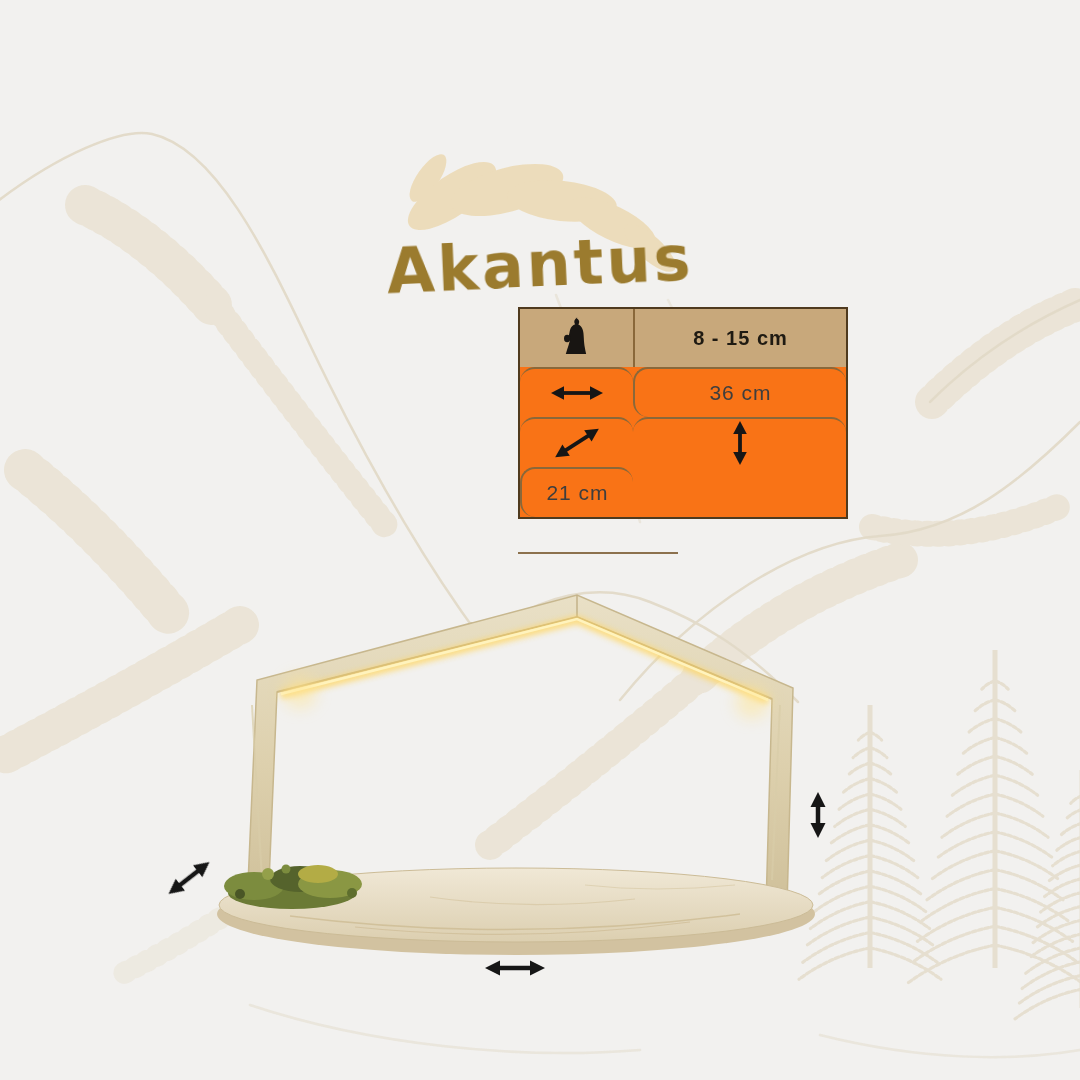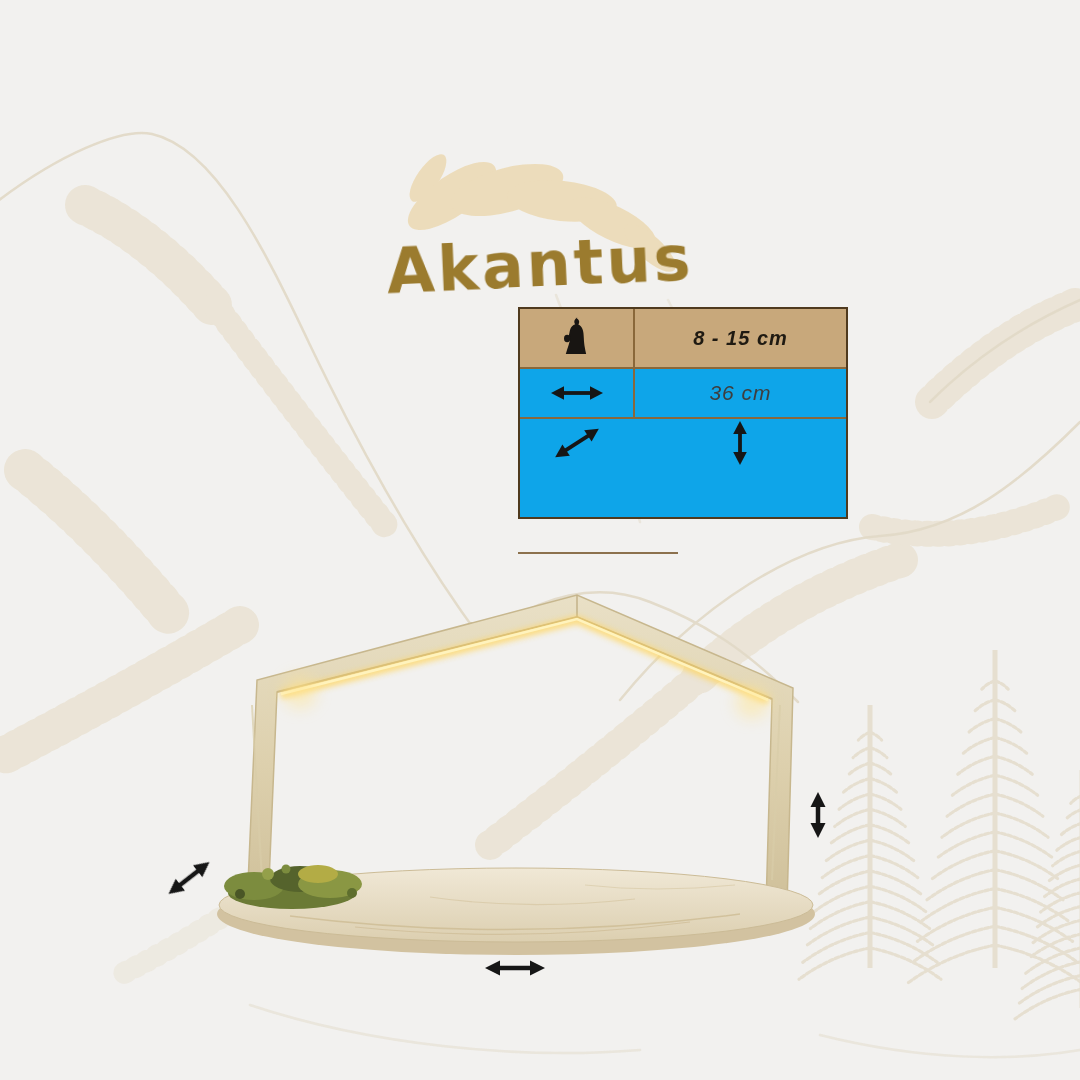--- a/index.html
+++ b/index.html
@@ -18,26 +18,25 @@
     color:#9b7b2e;
     transform:rotate(-2.5deg);
   }
 
   .size-table{
     position:absolute;left:518px;top:307px;width:326px;
     display:grid;
     grid-template-columns:113px 1fr;
     grid-template-rows:58px 50px 50px 50px;
     border:2px solid #4f3a1e;
-    background:#0ea5e9;
+    background:#f97316;
     box-sizing:content-box;
-    font-style:italic;
   }
   .cell{display:flex;align-items:center;justify-content:center;}
-  .cell.bt{border-top:2px solid #8a683a;}
+  .cell.bt{border-top:2px solid #8a683a;border-radius:15px;}
   .cell.c2{border-left:2px solid #8a683a;}
   .cell.hdr{background:#c8a87b;}
   .hval{font-size:20px;font-weight:bold;color:#1f1a12;letter-spacing:1px;}
   .val{font-size:21px;color:#3e3e3e;letter-spacing:1px;}
 
   .divider{
     position:absolute;left:518px;top:552px;width:160px;height:2px;
     background:#7a5a30;opacity:.85;
   }
 </style>
@@ -297,17 +296,20 @@
       </svg>
     </div>
 
     <div class="cell bt">
       <svg width="26" height="46" viewBox="0 0 26 46">
         <line x1="13" y1="11" x2="13" y2="35" stroke="#161616" stroke-width="3.8"></line>
         <polygon points="13,1 6.2,14 19.8,14" fill="#161616"></polygon>
         <polygon points="13,45 6.2,32 19.8,32" fill="#161616"></polygon>
       </svg>
     </div>
+    <div class="cell bt c2">
+      <span class="val">21 cm</span>
+    </div>
   </div>
 
   <div class="divider"></div>
 
 </div>
 
 </body></html>

